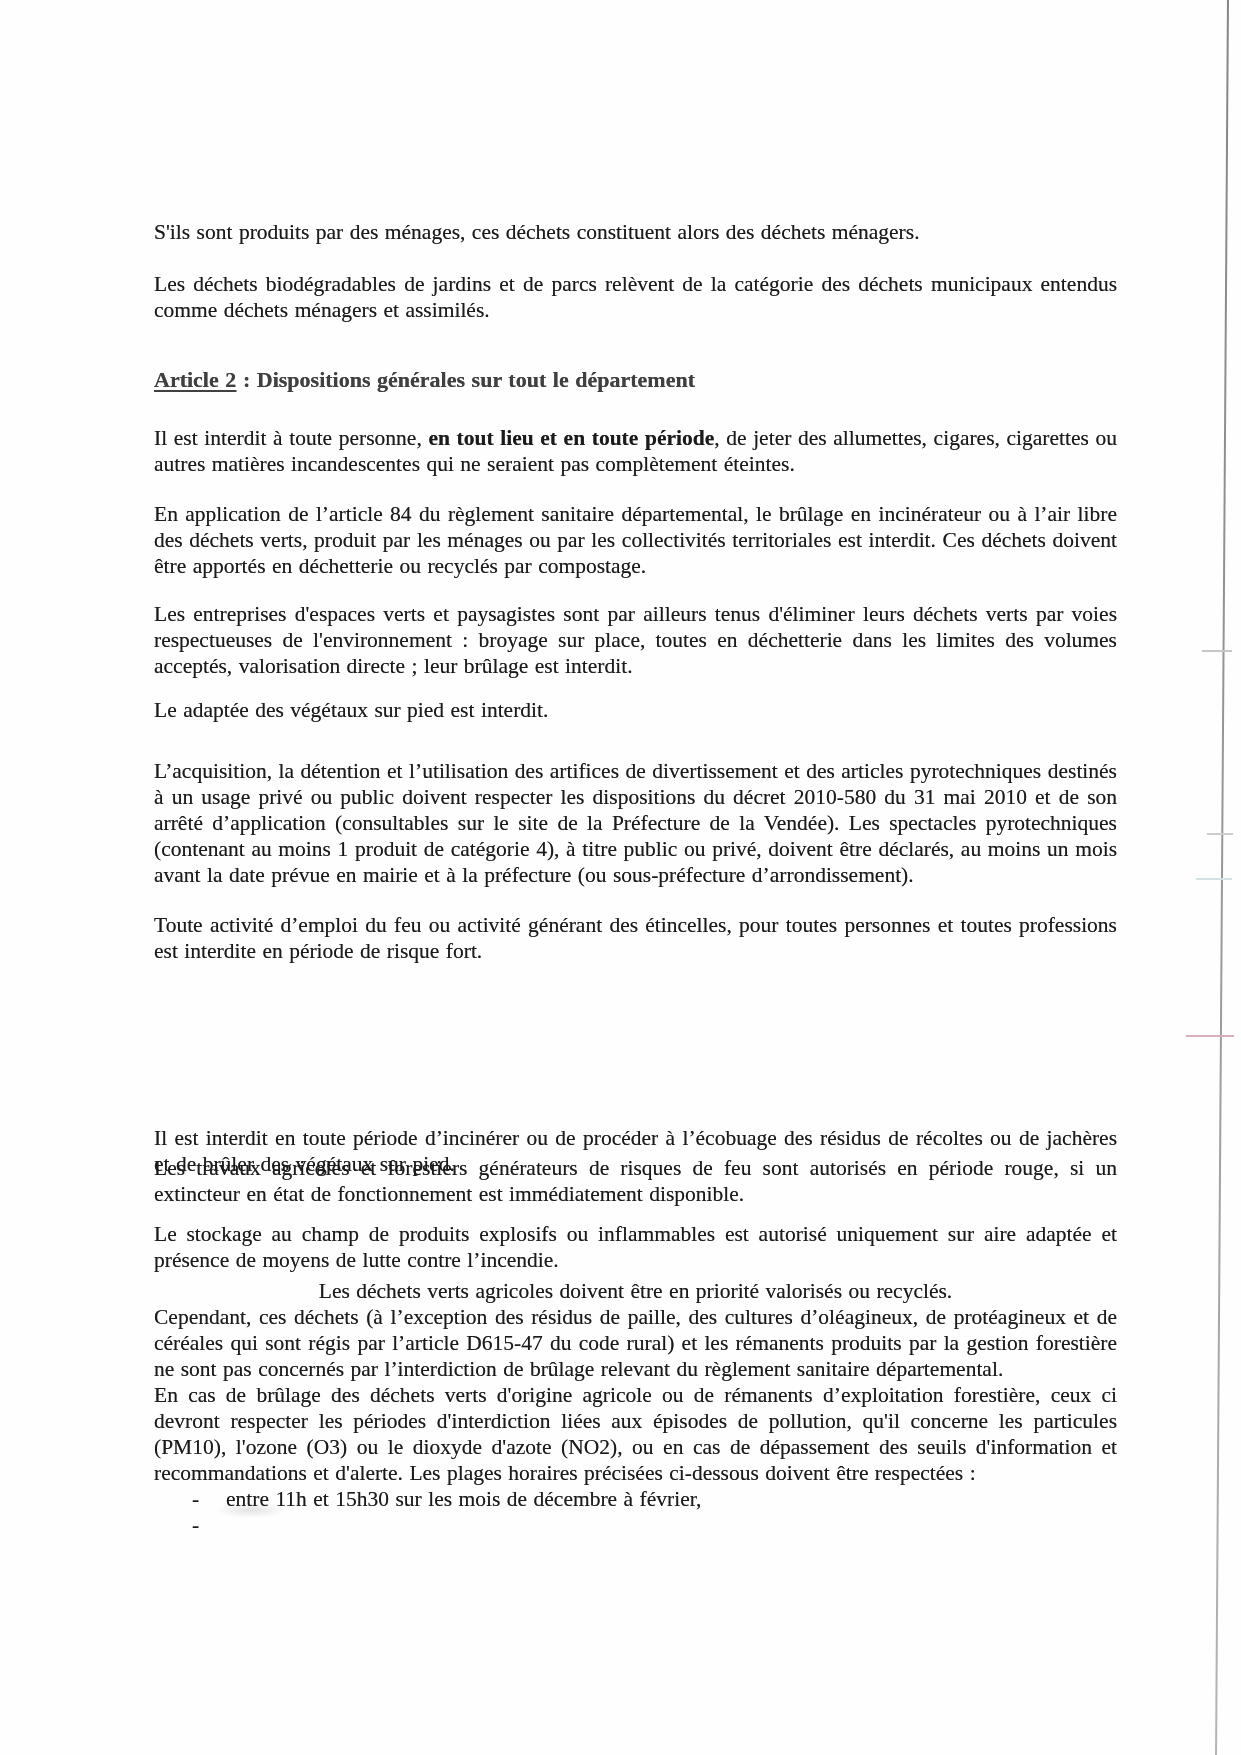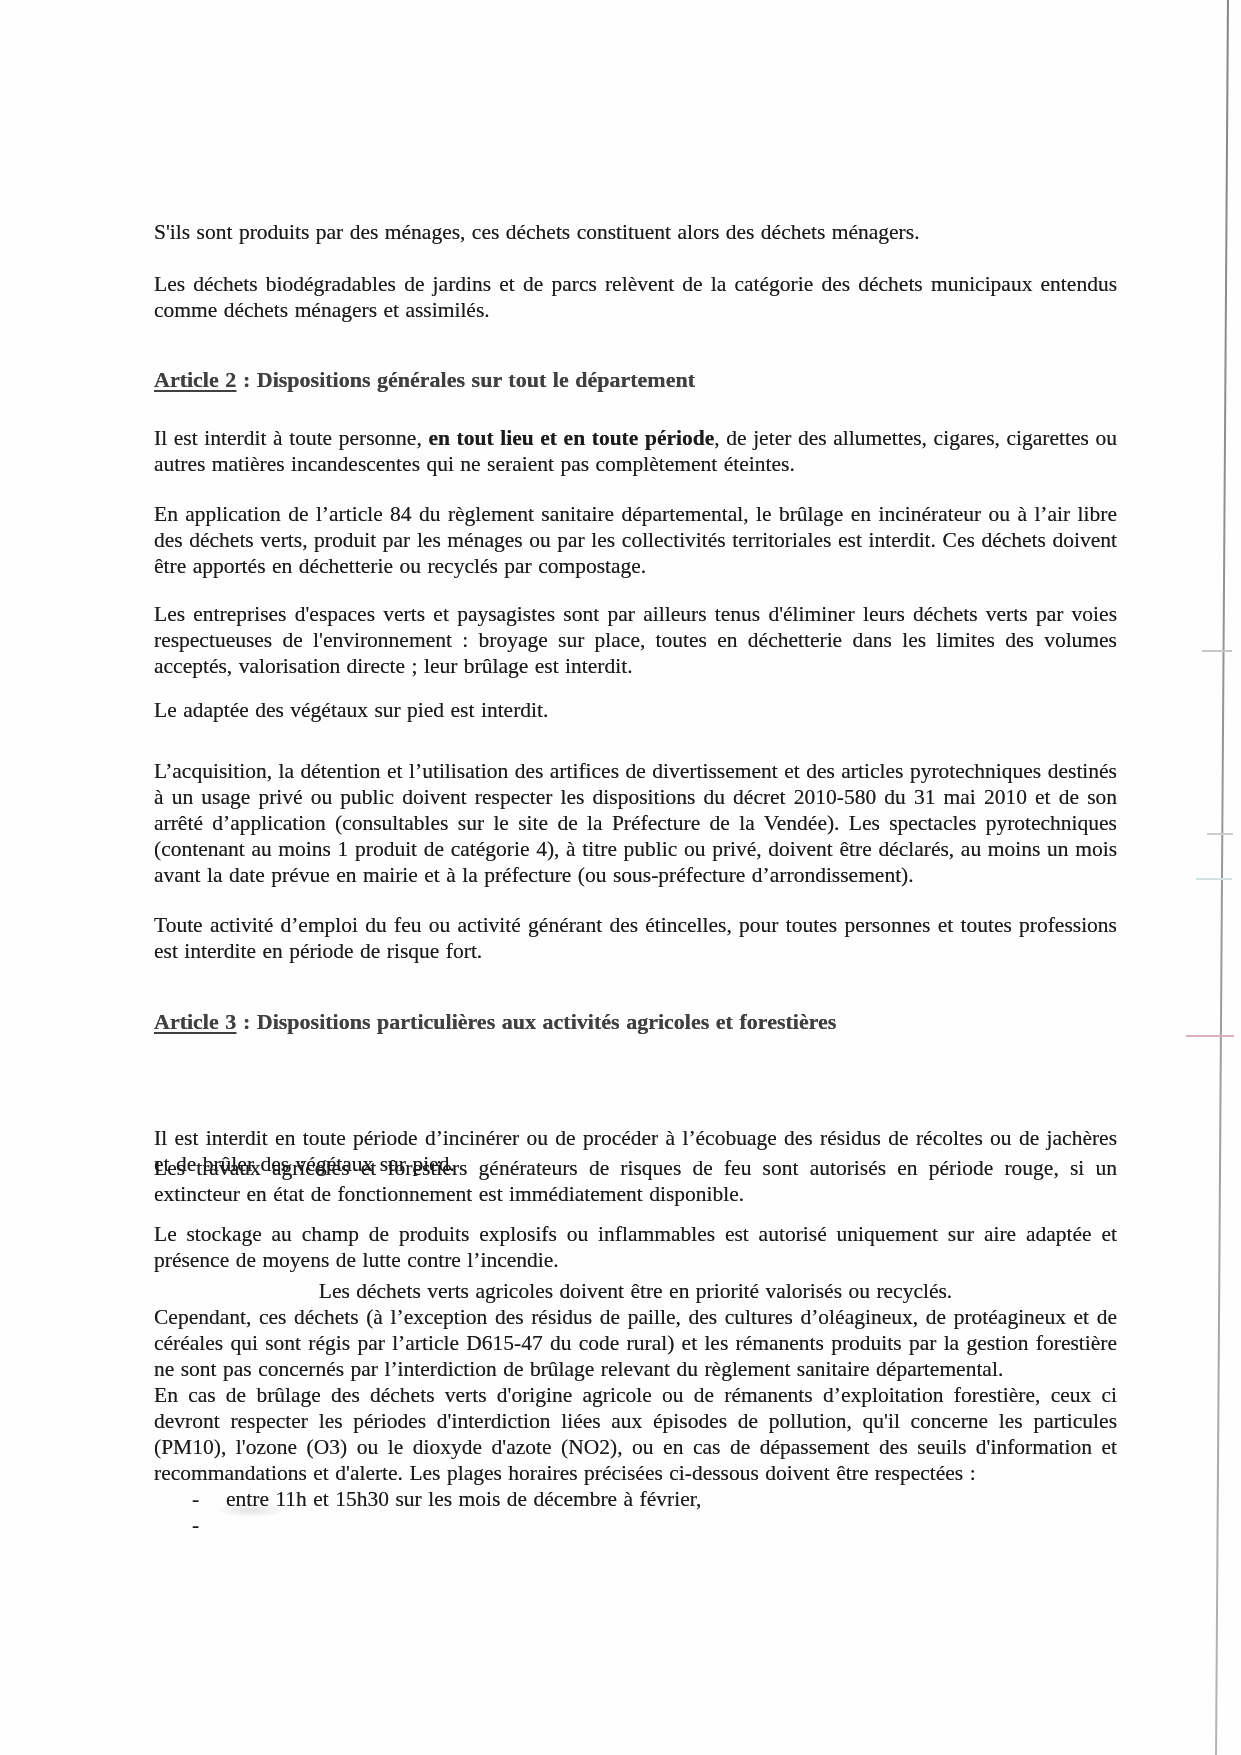--- a/index.html
+++ b/index.html
@@ -83,21 +83,20 @@
     <p class="blk para pos-p4">En application de l’article 84 du règlement sanitaire départemental, le brûlage en incinérateur ou à l’air libre des déchets verts, produit par les ménages ou par les collectivités territoriales est interdit. Ces déchets doivent être apportés en déchetterie ou recyclés par compostage.</p>
 
     <p class="blk para pos-p5">Les entreprises d'espaces verts et paysagistes sont par ailleurs tenus d'éliminer leurs déchets verts par voies respectueuses de l'environnement : broyage sur place, toutes en déchetterie dans les limites des volumes acceptés, valorisation directe ; leur brûlage est interdit.</p>
 
     <p class="blk para single pos-p6">Le adaptée des végétaux sur pied est interdit.</p>
 
     <p class="blk para pos-p7">L’acquisition, la détention et l’utilisation des artifices de divertissement et des articles pyrotechniques destinés à un usage privé ou public doivent respecter les dispositions du décret 2010-580 du 31 mai 2010 et de son arrêté d’application (consultables sur le site de la Préfecture de la Vendée). Les spectacles pyrotechniques (contenant au moins 1 produit de catégorie 4), à titre public ou privé, doivent être déclarés, au moins un mois avant la date prévue en mairie et à la préfecture (ou sous-préfecture d’arrondissement).</p>
 
     <p class="blk para pos-p8">Toute activité d’emploi du feu ou activité générant des étincelles, pour toutes personnes et toutes professions est interdite en période de risque fort.</p>
 
-    <h2 class="blk heading pos-h3"><span class="art-label">Article 3</span><span> : </span><span>Dispositions particulières aux activités agricoles et forestières</span></h2>
 
     <p class="blk para pos-p9">Il est interdit en toute période d’incinérer ou de procéder à l’écobuage des résidus de récoltes ou de jachères et de brûler des végétaux sur pied.</p>
 
     <p class="blk para pos-p10">Les travaux agricoles et forestiers générateurs de risques de feu sont autorisés en période rouge, si un extincteur en état de fonctionnement est immédiatement disponible.</p>
 
     <p class="blk para pos-p11">Le stockage au champ de produits explosifs ou inflammables est autorisé uniquement sur aire adaptée et présence de moyens de lutte contre l’incendie.</p>
 
     <div class="blk grp pos-p12">
       <p class="first-line">Les déchets verts agricoles doivent être en priorité valorisés ou recyclés.</p>
       <p>Cependant, ces déchets (à l’exception des résidus de paille, des cultures d’oléagineux, de protéagineux et de céréales qui sont régis par l’article D615-47 du code rural) et les rémanents produits par la gestion forestière ne sont pas concernés par l’interdiction de brûlage relevant du règlement sanitaire départemental.</p>

